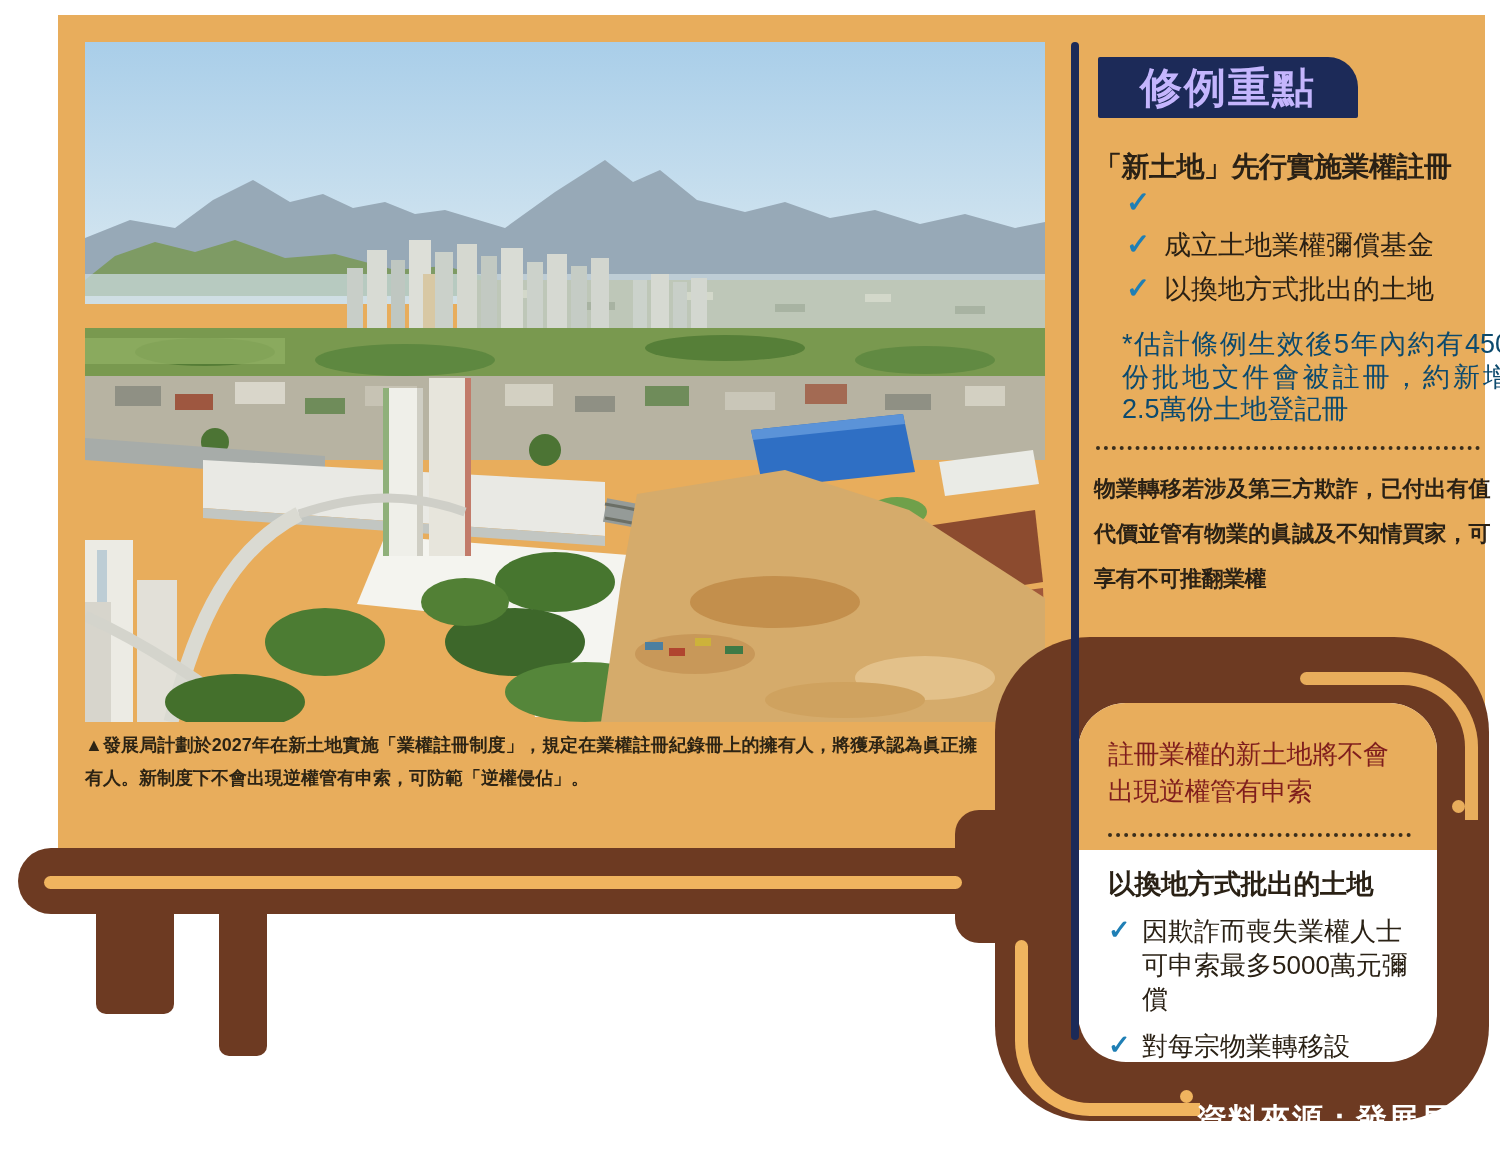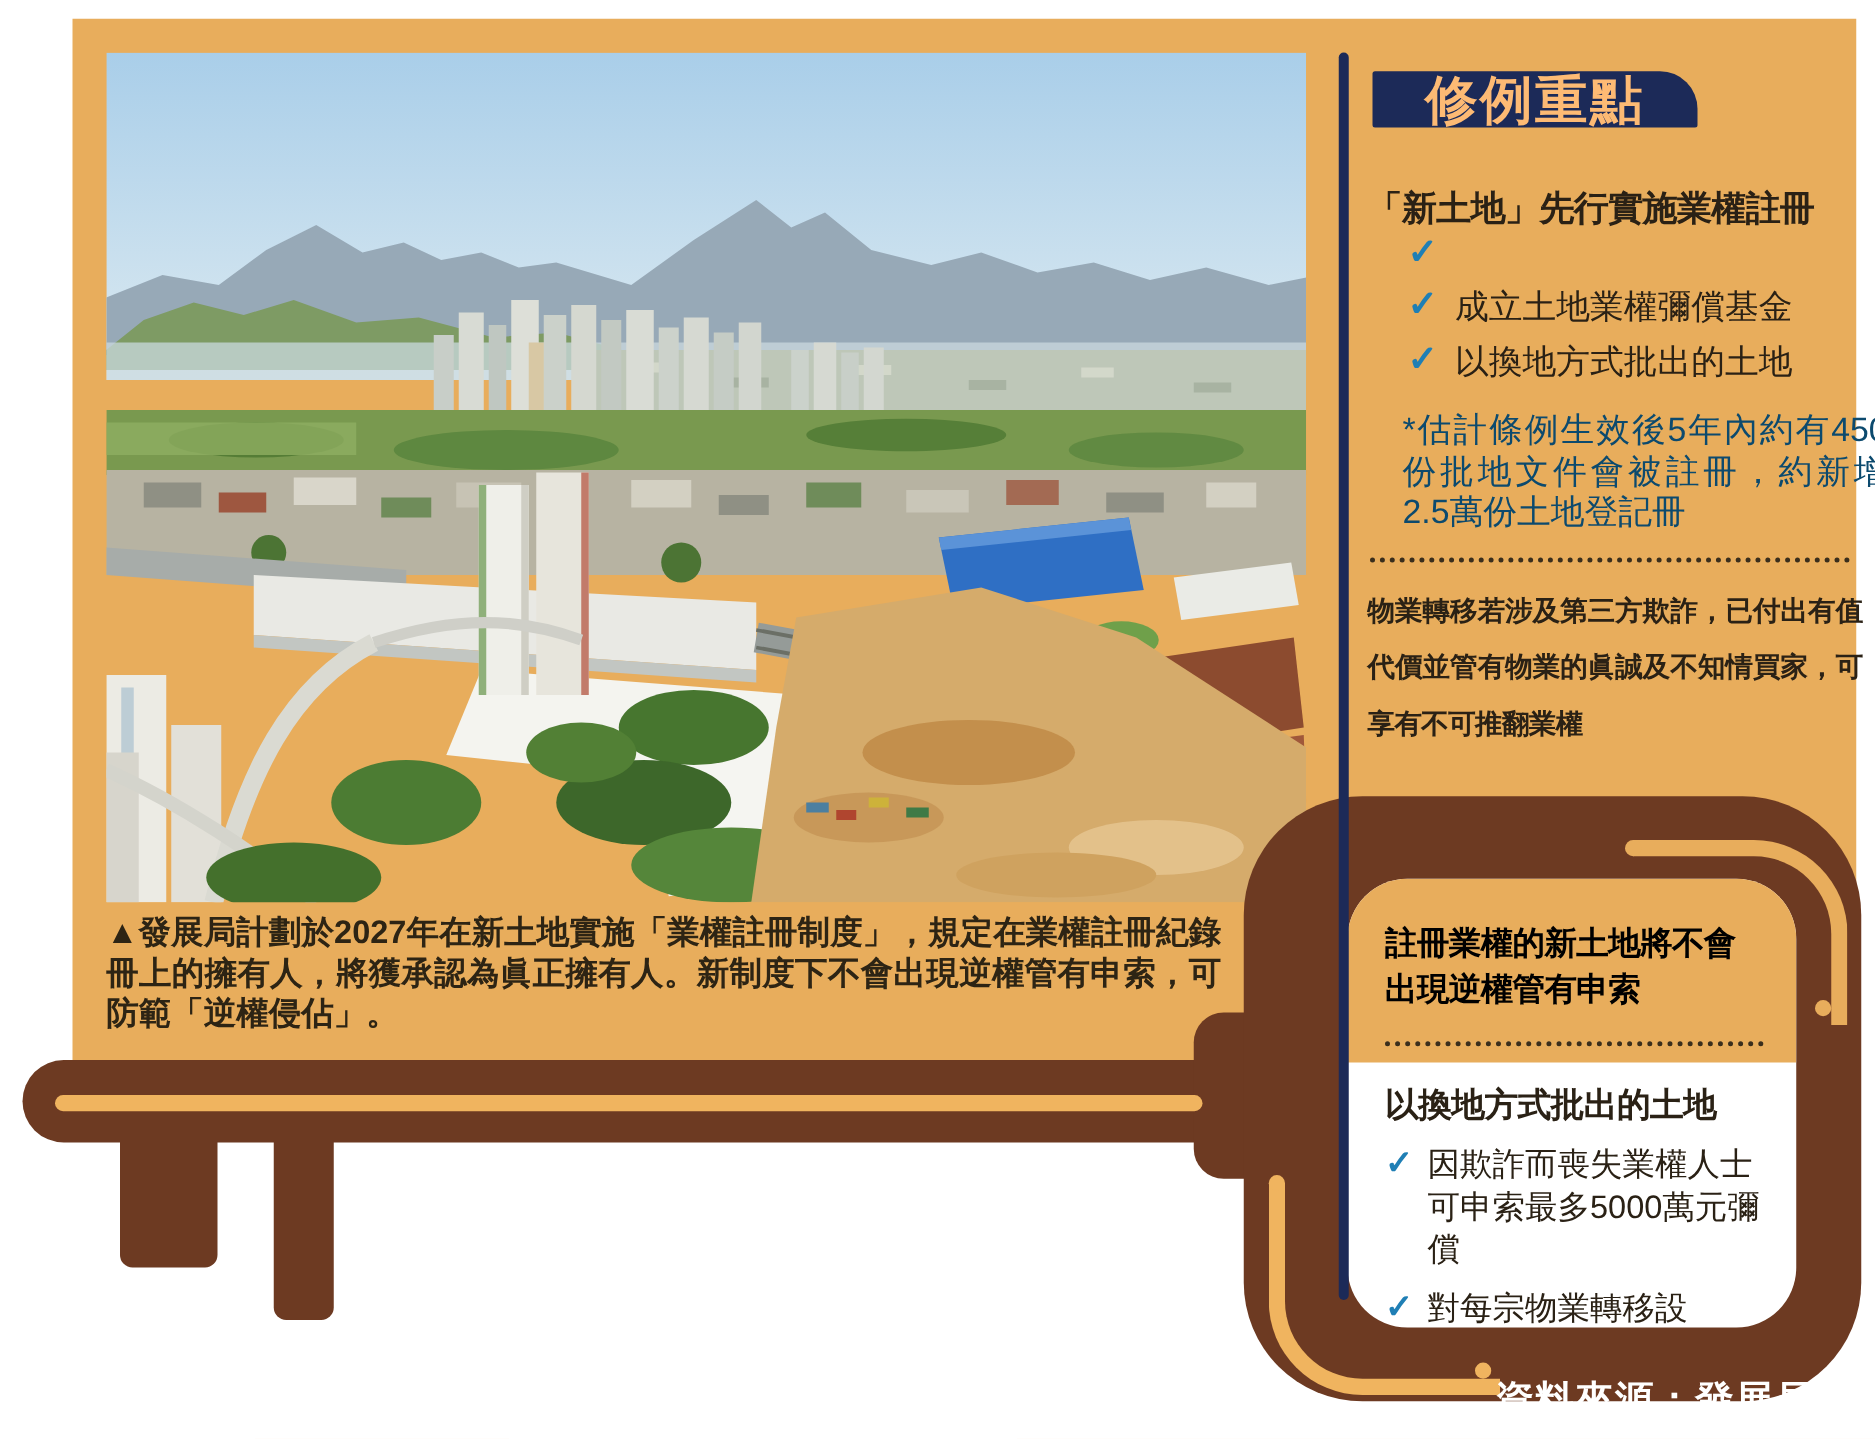--- a/index.html
+++ b/index.html
@@ -13,21 +13,21 @@
   
   .panel{left:58px;top:15px;width:1427px;height:838px;background:#e8ad5c;}
 
   
   .photo{left:85px;top:42px;width:960px;height:680px;overflow:hidden;z-index:2;}
   .photo svg{display:block;width:100%;height:100%;}
 
   
   .caption{
     left:85px;top:729px;width:892px;z-index:3;
-    font-size:26px;line-height:32.5px;font-weight:700;color:#2d2414;
+    font-size:18px;line-height:32.5px;font-weight:700;color:#2d2414;
     letter-spacing:0px;text-align:justify;
   }
 
   
   .key-part{background:#6d3a22;z-index:4;}
   .key-shaft{left:18px;top:848px;width:1042px;height:66px;border-radius:33px 0 0 33px;}
   .key-shaft-line{left:44px;top:876px;width:918px;height:13px;background:#f0b45f;border-radius:7px;z-index:5;}
   .key-tooth-1{left:96px;top:912px;width:78px;height:102px;border-radius:0 0 10px 10px;}
   .key-tooth-2{left:219px;top:912px;width:48px;height:144px;border-radius:0 0 10px 10px;}
   .key-collar{left:955px;top:810px;width:143px;height:133px;border-radius:24px;}
@@ -46,40 +46,40 @@
   .cap-t1{left:1300px;top:672px;background:#e8ad5c;}
   .cap-t2{left:1452px;top:800px;background:#e8ad5c;}
   .cap-b1{left:1015px;top:940px;background:#f0b45f;}
   .cap-b2{left:1180px;top:1090px;background:#f0b45f;}
 
   
   .navy-line{left:1071px;top:42px;width:8px;height:998px;background:#1c2a58;border-radius:4px;z-index:8;}
 
   
   .sb-title{
-    left:1098px;top:57px;width:260px;height:45px;background:#1c2a58;
+    left:1098px;top:57px;width:260px;height:61px;background:#1c2a58;
     border-radius:2px 30px 2px 2px;display:flex;align-items:center;justify-content:center;
-    color:#fdba74;font-size:42px;font-weight:800;letter-spacing:2px;z-index:6;
+    color:#c4b5fd;font-size:42px;font-weight:800;letter-spacing:2px;z-index:6;
   }
   .sb-h1{left:1094px;top:148px;width:392px;font-size:28px;font-weight:800;letter-spacing:-0.5px;z-index:6;}
   .sb-items{left:1126px;top:189px;width:360px;z-index:6;}
   .sb-item{display:flex;align-items:flex-start;margin-bottom:15px;font-size:27px;line-height:29px;}
   .check{color:#1f7fb5;font-weight:800;font-size:29px;line-height:27px;width:38px;flex:0 0 38px;}
   .sb-note{left:1096px;top:328px;width:388px;font-size:27px;line-height:32.5px;text-align:justify;color:#0c4a6e;z-index:6;margin-left:26px;}
   .dotted{border-top:4px dotted #3a2e1c;z-index:6;}
   .sb-div1{left:1096px;top:446px;width:384px;}
   .sb-p2{left:1094px;top:466px;width:396px;font-size:22px;font-weight:800;line-height:45px;letter-spacing:-0.5px;text-align:justify;z-index:6;}
 
   
   .card{
     left:1078px;top:703px;width:359px;height:359px;background:#ffffff;
     border-radius:48px;overflow:hidden;z-index:7;
   }
   .card-tan{position:relative;height:147px;background:#e8ad5c;}
-  .card-tan-text{padding:33px 24px 0 30px;font-size:26px;font-weight:700;line-height:37px;letter-spacing:-0.5px;color:#000000;}
+  .card-tan-text{padding:33px 24px 0 30px;font-size:26px;font-weight:400;line-height:37px;letter-spacing:-0.5px;color:#7f1d1d;}
   .card-tan-div{position:absolute;left:30px;right:26px;bottom:13px;border-top:4px dotted #3a2e1c;}
   .card-white{padding:16px 18px 0 30px;}
   .cw-h{font-size:27px;font-weight:800;margin-bottom:12px;letter-spacing:-0.5px;}
   .cw-item{display:flex;align-items:flex-start;font-size:26px;line-height:34px;margin-bottom:13px;}
   .cw-item .check{width:34px;flex:0 0 34px;font-size:27px;line-height:33px;}
 
   
   .source-label{left:1196px;top:1078px;font-size:31px;font-weight:800;color:#ffffff;z-index:8;letter-spacing:1px;margin-top:21px;}
 </style>
 </head>

